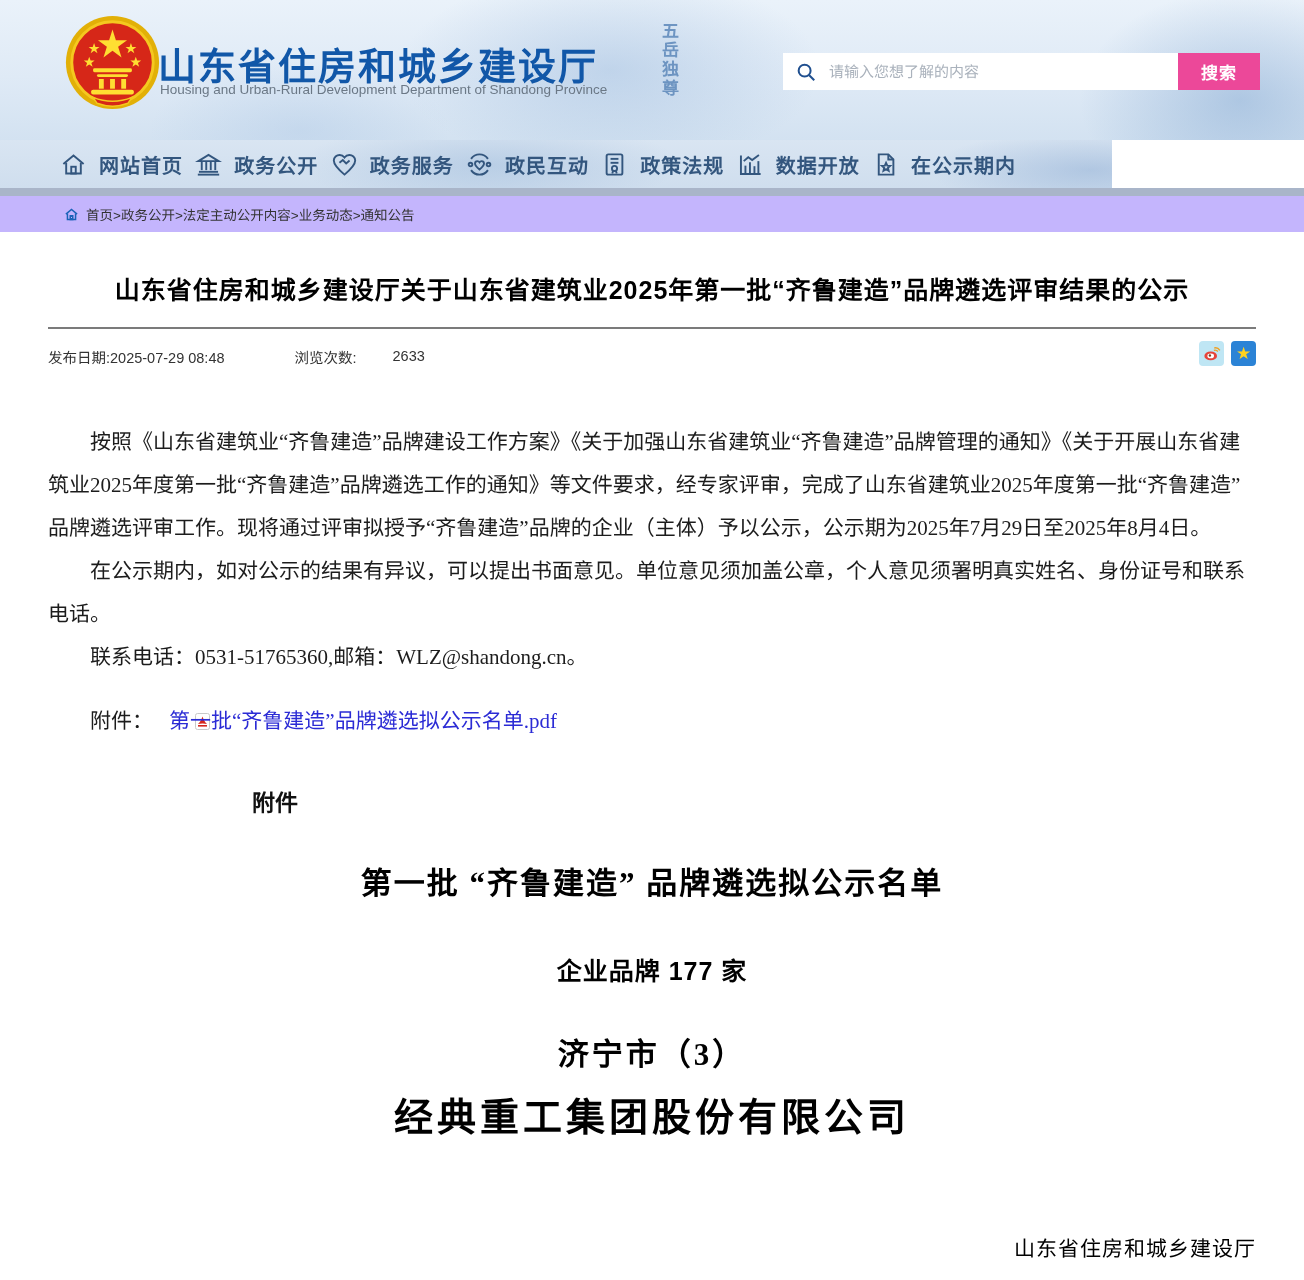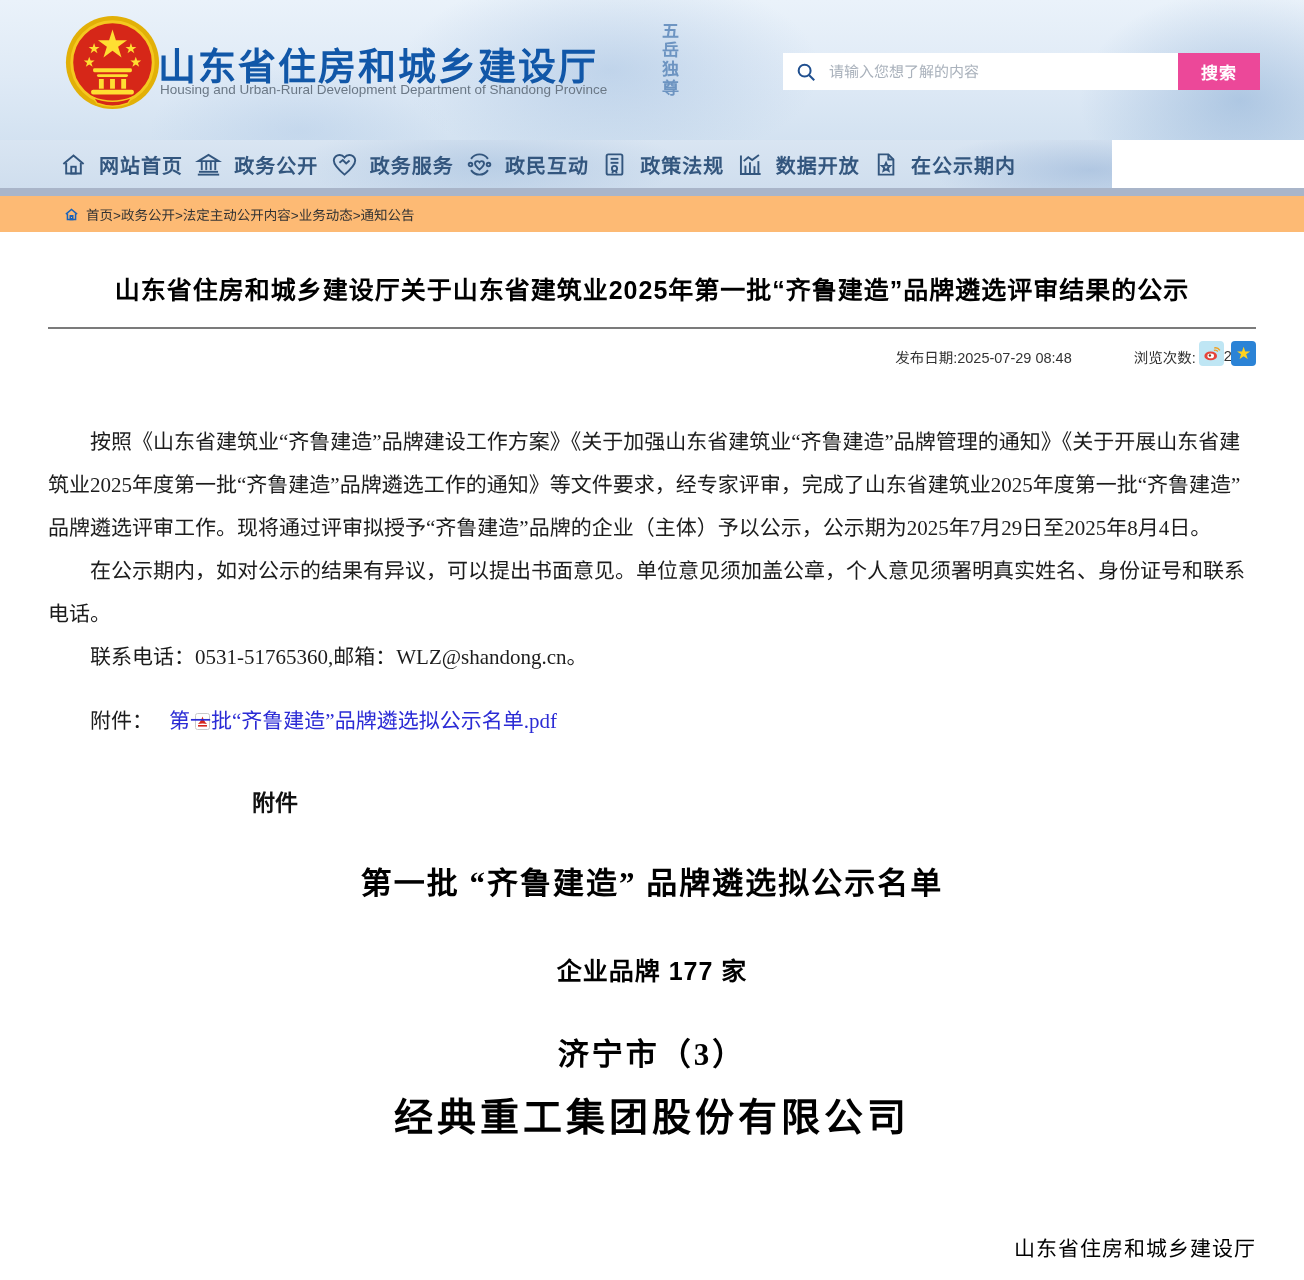--- a/index.html
+++ b/index.html
@@ -52,35 +52,35 @@
   .nav-item .lbl { font-size:20px; font-weight:bold; color:#33567e; letter-spacing:1px; }
   .nav-item svg { display:block; }
   .nav .blob { z-index:1; }
   .nb1 { left:300px; top:-20px; width:380px; height:90px; background: radial-gradient(closest-side, rgba(135,170,210,.35), rgba(135,170,210,0)); }
   .nb2 { left:930px; top:-10px; width:320px; height:80px; background: radial-gradient(closest-side, rgba(125,160,205,.40), rgba(125,160,205,0)); }
 
   .subband { position:absolute; left:0; top:188px; width:1304px; height:8px; background:#a9b5c9; }
 
   
   .breadcrumb-bar {
-    position:absolute; left:0; top:196px; width:1304px; height:36px; background:#fdba74;
+    position:absolute; left:0; top:196px; width:1304px; height:36px; background:#c4b5fd;
     display:flex; align-items:center; padding-left:64px; gap:7px;
   }
   .breadcrumb-bar .crumb-text { font-size:13.5px; color:#333; }
 
   
   .content { position:absolute; left:0; top:232px; width:1304px; padding:0 48px; }
   .article-title {
     margin-top:38px; text-align:center; font-size:25px; font-weight:bold; color:#000;
     letter-spacing:1px;
   }
   .title-rule { margin-top:21px; height:2px; background:#7b7b7b; }
   .meta-row {
-    margin-top:14px; display:flex; justify-content:flex-end; align-items:center;
-    font-size:14.5px; color:#333; gap:0; position:relative; height:26px;
+    margin-top:14px; display:flex; justify-content:flex-start; align-items:center;
+    font-size:14.5px; color:#333; gap:8px; position:relative; height:26px;
   }
   .meta-row .m-date { margin-right:62px; }
   .meta-row .m-views-label { margin-right:28px; }
   .share-icons { position:absolute; right:0px; top:-2px; display:flex; gap:7px; }
   .share-icons .sicon { width:25px; height:25px; border-radius:4px; display:flex; align-items:center; justify-content:center; cursor:pointer; }
   .sicon.weibo { background:#bfe6f4; }
   .sicon.qzone { background:#2b83d6; color:#ffd21e; font-size:17px; line-height:1; }
 
   .body-text {
     margin-top:52px; font-family:"Liberation Serif","DejaVu Serif",serif;

